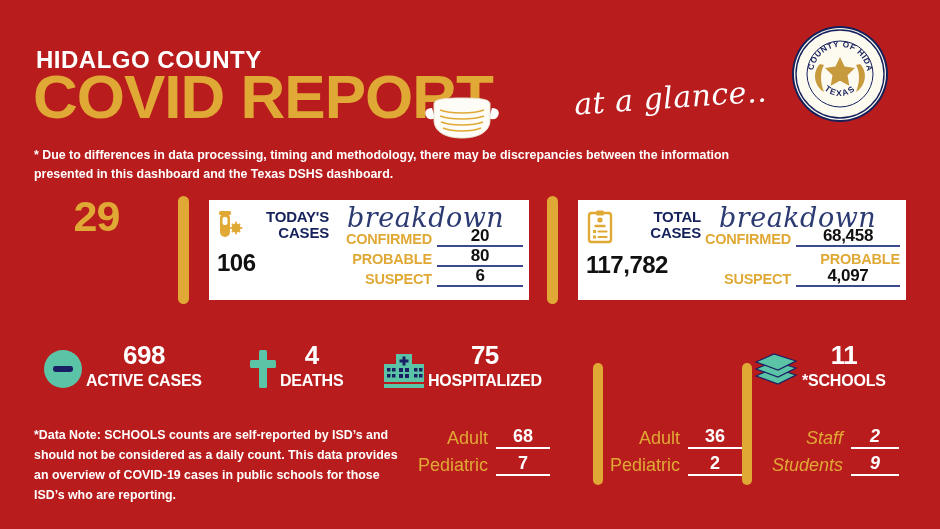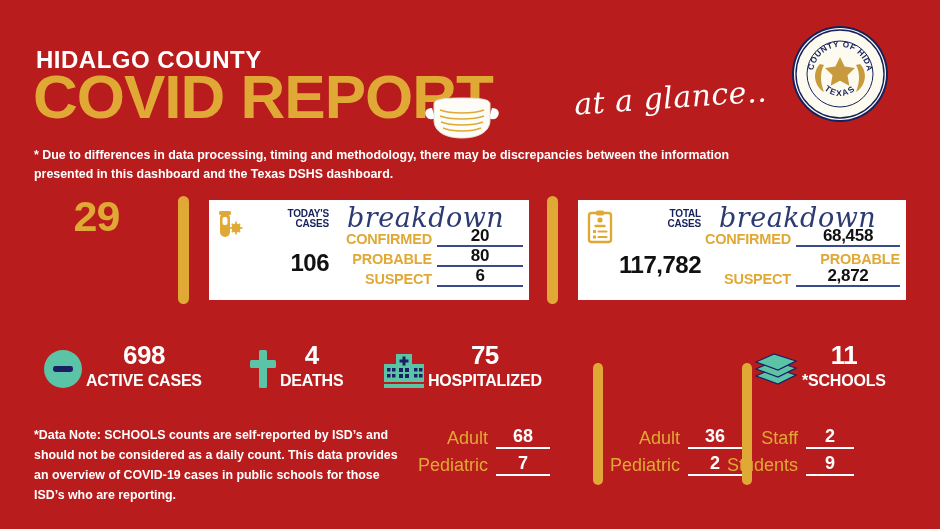--- a/index.html
+++ b/index.html
@@ -51,25 +51,25 @@
   .card {
     position:absolute; background:#ffffff;
     display:flex; align-items:stretch;
   }
   .card-1 { left:209px; top:200px; width:320px; height:100px; }
   .card-2 { left:578px; top:200px; width:328px; height:100px; }
 
   .card-left { width:124px; padding:9px 4px 0 8px; display:flex; flex-direction:column; }
   .card-left-top { display:flex; align-items:flex-start; gap:5px; }
   .card-lbl {
-    color:#16215c; font-size:10px; font-weight:bold; line-height:1.04;
+    color:#16215c; font-size:15px; font-weight:bold; line-height:1.04;
     text-align:right; flex:1; letter-spacing:-.2px;
   }
   .card-total {
-    color:#111111; font-size:24px; font-weight:bold; text-align:right;
+    color:#111111; font-size:24px; font-weight:bold; text-align:left;
     margin-top:6px; letter-spacing:-.5px;
   }
   .card-2 .card-left { width:146px; }
   .card-2 .card-total { font-size:24px; }
 
   .card-right { flex:1; position:relative; padding-top:4px; }
   .bd-word {
     font-family:"DejaVu Serif", serif; font-style:italic;
     font-size:27px; color:#2c3a72; line-height:1;
     padding-left:14px; letter-spacing:.5px;
@@ -100,21 +100,21 @@
   
   .sub { position:absolute; }
   .sub-row { display:flex; align-items:flex-end; justify-content:flex-end; height:27px; }
   .sub-name { color:#e0a935; font-size:18px; font-weight:normal; letter-spacing:0; }
   .sub-val {
     color:#ffffff; font-size:18px; font-weight:bold; text-align:center;
     border-bottom:2px solid #ffffff; width:54px; margin-left:8px; line-height:1.1;
   }
   .sub-hosp { left:418px; top:422px; }
   .sub-icu  { left:610px; top:422px; }
-  .sub-sch  { left:727px; top:422px; }
+  .sub-sch  { left:772px; top:422px;font-style:italic; }
   .sub-sch .sub-val { width:48px; }
 
   .datanote {
     position:absolute; left:34px; top:426px; width:370px;
     font-size:12.4px; font-weight:bold; color:#ffffff; line-height:1.6;
   }
 </style>
 </head>
 <body>
 
@@ -230,21 +230,21 @@
       <div class="bd-rows">
         <div class="bd-row">
           <span class="bd-name">CONFIRMED</span>
           <span class="bd-val">68,458</span>
         </div>
         <div class="bd-row">
           <span class="bd-name">PROBABLE</span>
         </div>
         <div class="bd-row">
           <span class="bd-name">SUSPECT</span>
-          <span class="bd-val">2,872</span>
+          <span class="bd-val">4,097</span>
         </div>
       </div>
     </div>
   </div>
 
   <div class="stat stat-active">
     <svg class="stat-icon" viewBox="0 0 42 42">
       <circle cx="21" cy="21" r="19" fill="#5bc4a7"></circle>
       <rect x="11" y="18" width="20" height="6" rx="2.4" fill="#1a1f63"></rect>
     </svg>

